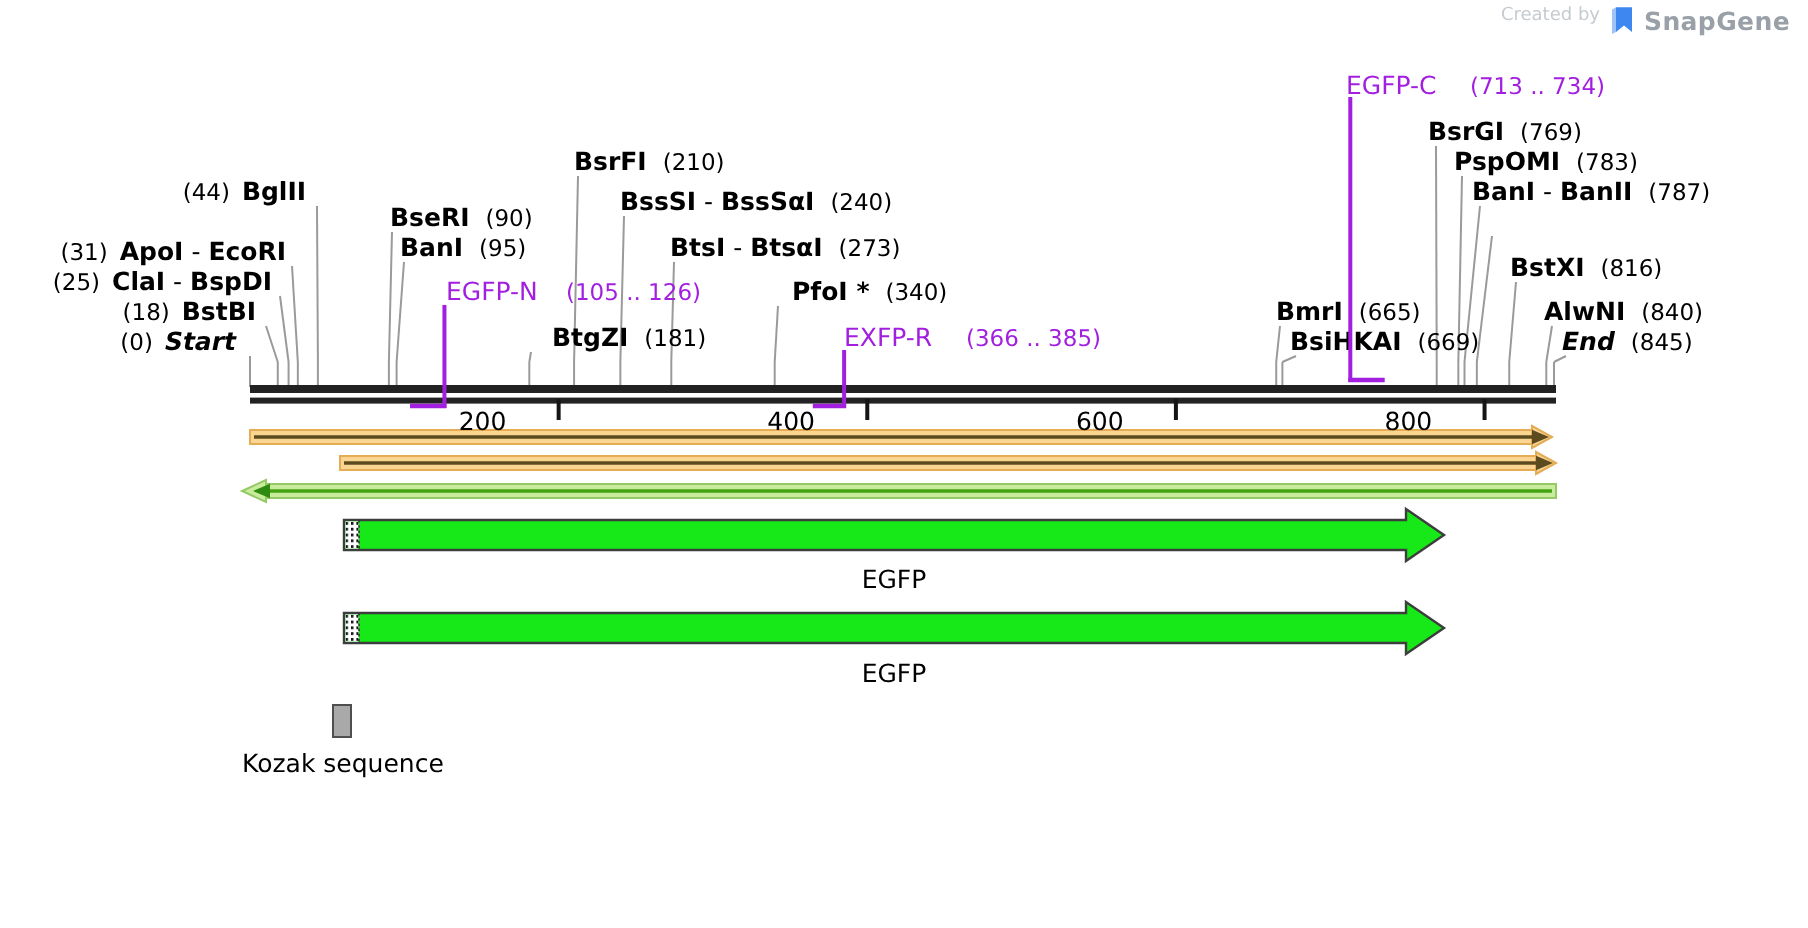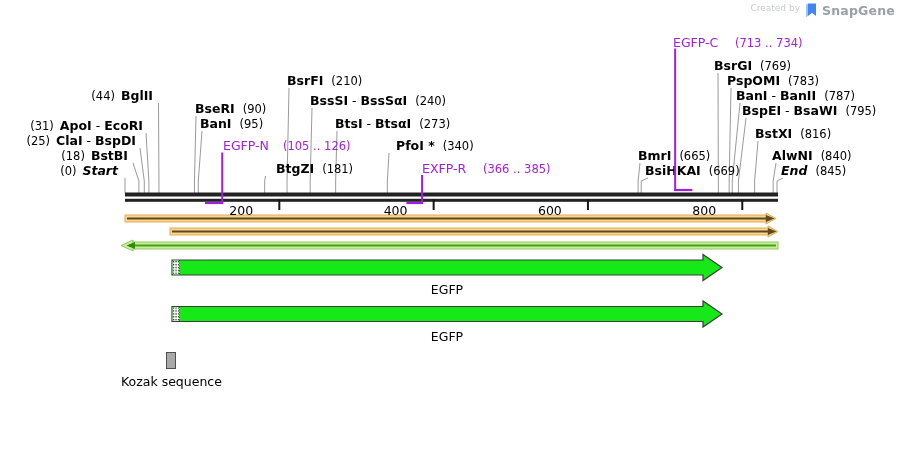--- a/index.html
+++ b/index.html
@@ -138,21 +138,20 @@
       <div class="site" style="left: 264px; top: 162px; margin-left: 12px;"><span><span>BtgZI</span></span><span class="pos gapl">(181)</span></div>
       <div class="site" style="left: 287px; top: 74px;"><span><span>BsrFI</span></span><span class="pos gapl">(210)</span></div>
       <div class="site" style="left: 310px; top: 94px;"><span><span>BssSI</span><span class="sep"> - </span><span>BssSαI</span></span><span class="pos gapl">(240)</span></div>
       <div class="site" style="left: 335px; top: 117px;"><span><span>BtsI</span><span class="sep"> - </span><span>BtsαI</span></span><span class="pos gapl">(273)</span></div>
       <div class="site" style="left: 396px; top: 139px;"><span><span>PfoI *</span></span><span class="pos gapl">(340)</span></div>
       <div class="site" style="left: 638px; top: 149px;"><span><span>BmrI</span></span><span class="pos gapl">(665)</span></div>
       <div class="site" style="left: 645px; top: 164px;"><span><span>BsiHKAI</span></span><span class="pos gapl">(669)</span></div>
       <div class="site" style="left: 714px; top: 59px;"><span><span>BsrGI</span></span><span class="pos gapl">(769)</span></div>
       <div class="site" style="left: 727px; top: 74px;"><span><span>PspOMI</span></span><span class="pos gapl">(783)</span></div>
       <div class="site" style="left: 736px; top: 89px;"><span><span>BanI</span><span class="sep"> - </span><span>BanII</span></span><span class="pos gapl">(787)</span></div>
-      <div class="site" style="left: 742px; top: 104px;"><span><span>BspEI</span><span class="sep"> - </span><span>BsaWI</span></span><span class="pos gapl">(795)</span></div>
       <div class="site" style="left: 755px; top: 127px;"><span><span>BstXI</span></span><span class="pos gapl">(816)</span></div>
       <div class="site" style="left: 772px; top: 149px;"><span><span>AlwNI</span></span><span class="pos gapl">(840)</span></div>
       <div class="site" style="left: 781px; top: 164px;"><span><span class="it">End</span></span><span class="pos gapl">(845)</span></div>
       <div class="primer-name" style="left: 223px; top: 139px; color: rgb(162, 31, 224);"><span>EGFP-N</span></div>
       <div class="primer-range" style="left: 283px; top: 140px; color: rgb(162, 31, 224);"><span>(105 .. 126)</span></div>
       <div class="primer-name" style="left: 422px; top: 162px; color: rgb(162, 31, 224);"><span>EXFP-R</span></div>
       <div class="primer-range" style="left: 483px; top: 163px; color: rgb(162, 31, 224);"><span>(366 .. 385)</span></div>
       <div class="primer-name" style="left: 673px; top: 36px; color: rgb(162, 31, 224);"><span>EGFP-C</span></div>
       <div class="primer-range" style="left: 735px; top: 37px; color: rgb(162, 31, 224);"><span>(713 .. 734)</span></div>
     </div>

